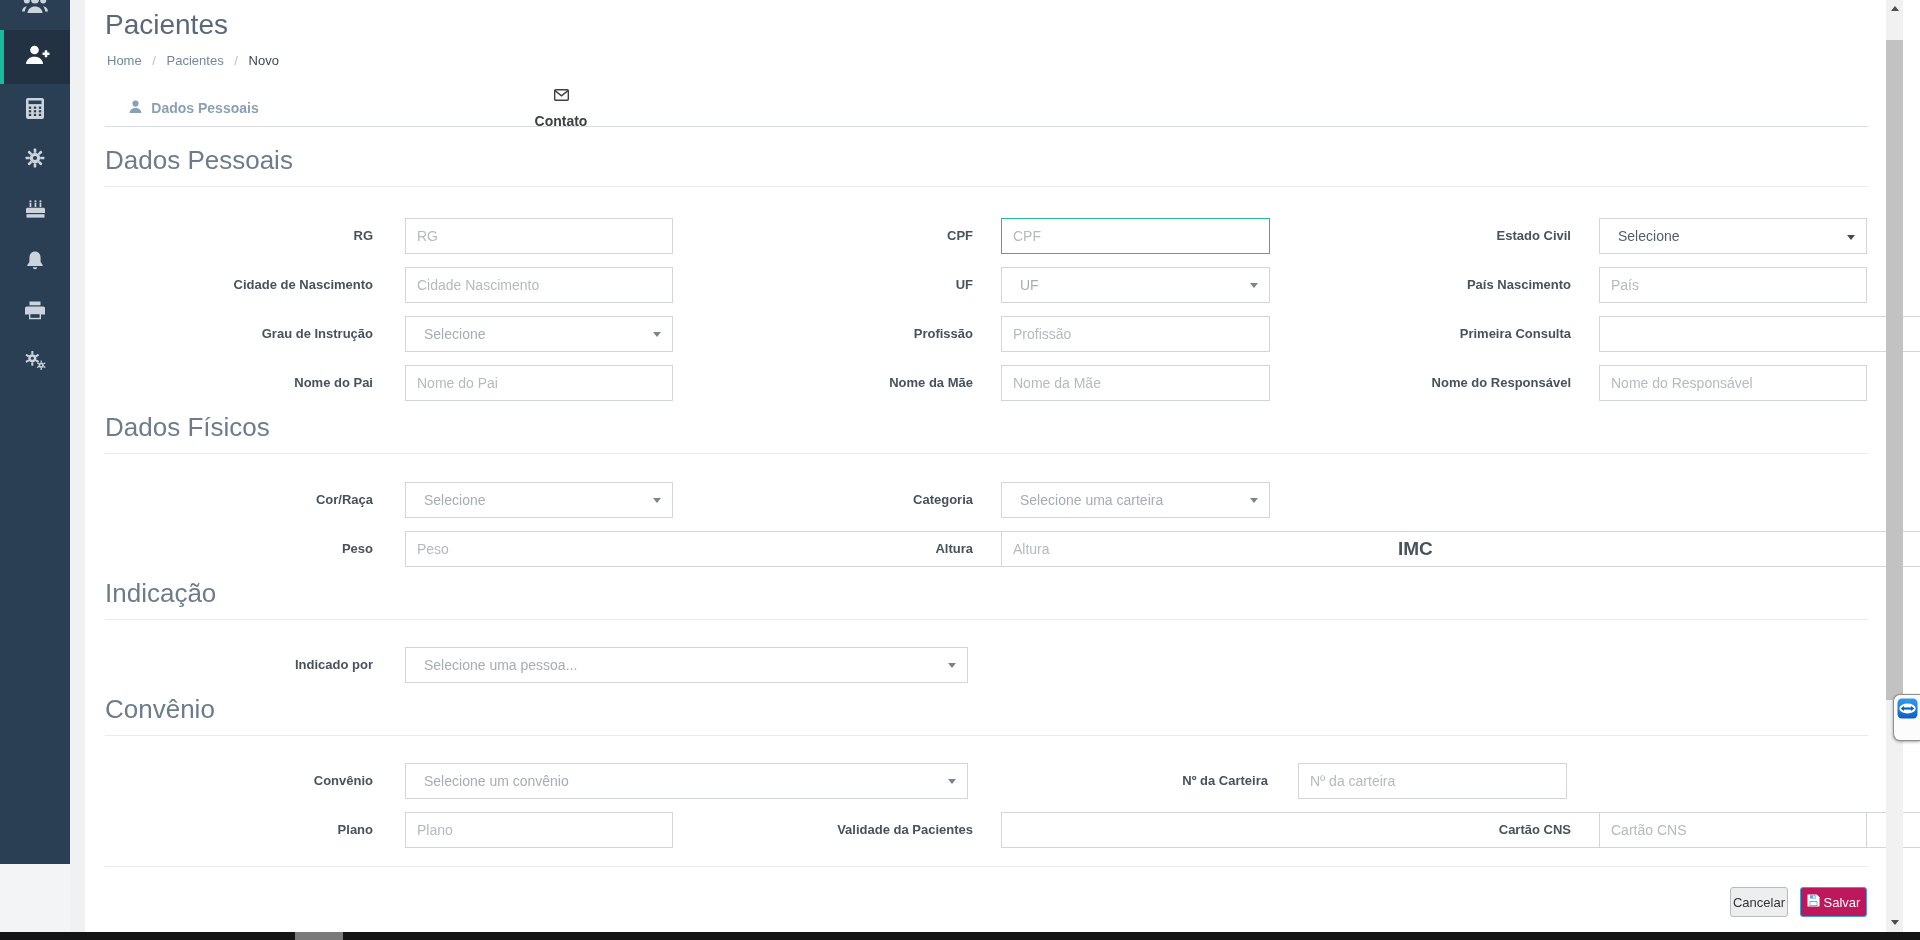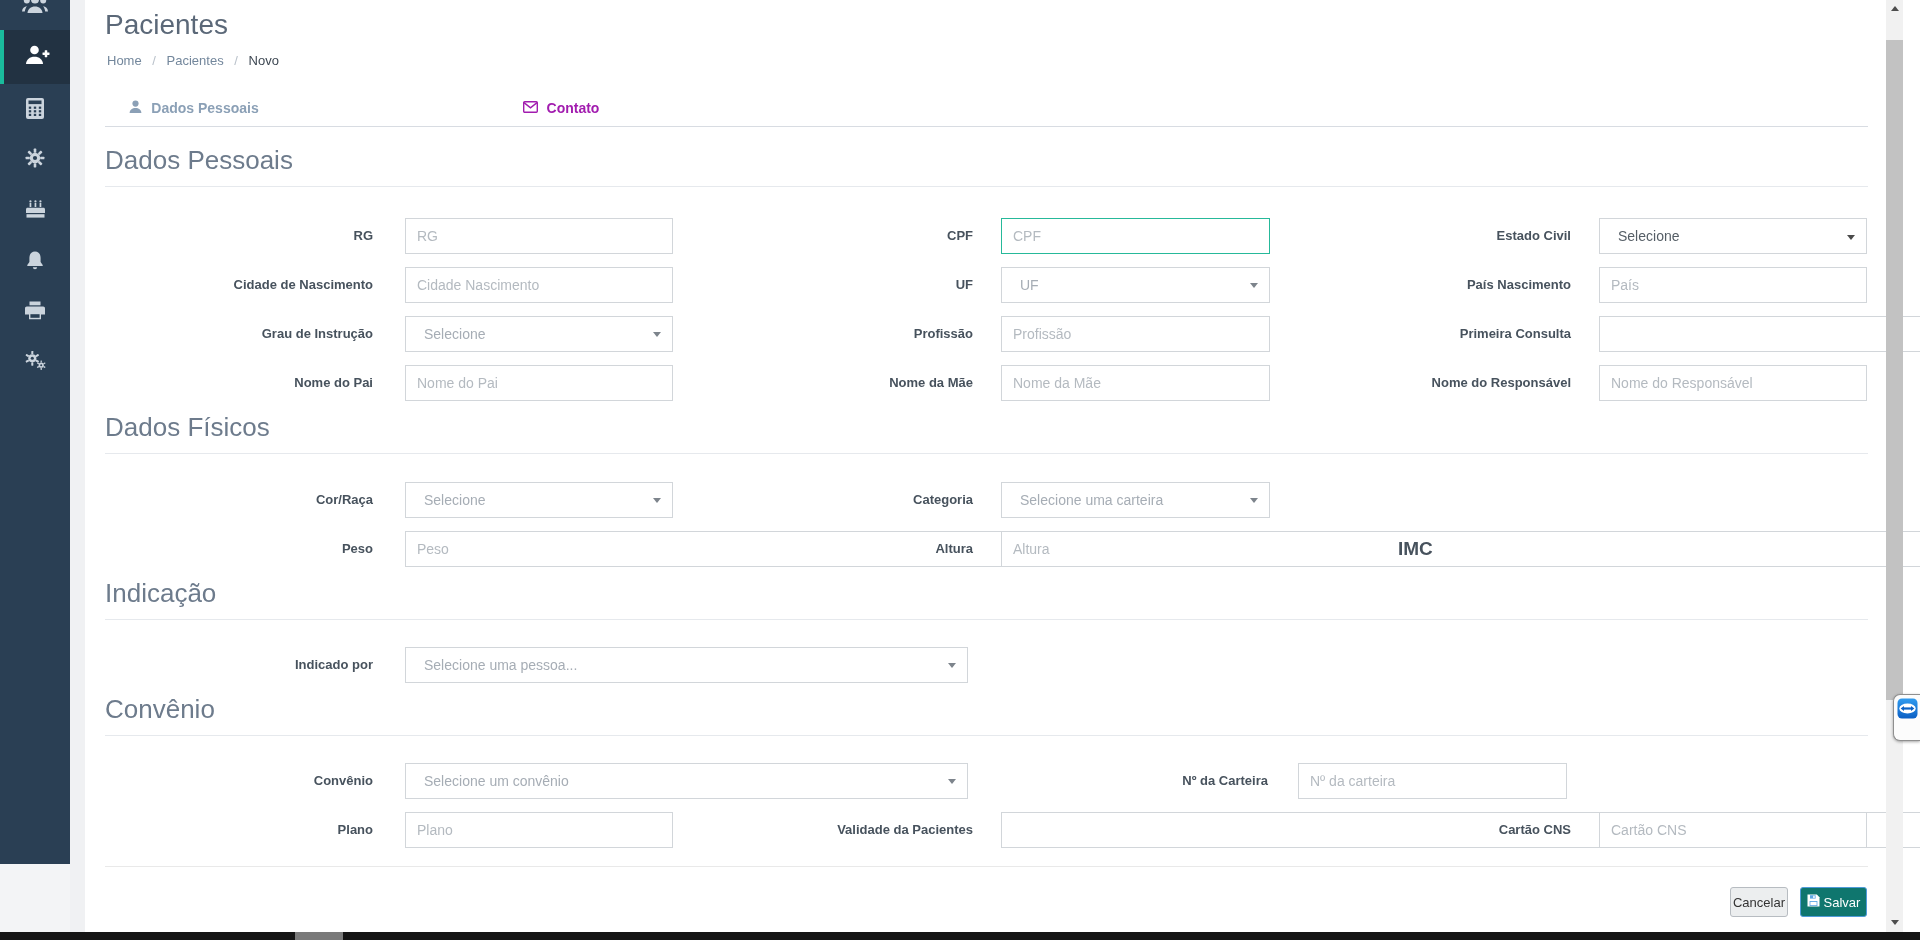--- a/index.html
+++ b/index.html
@@ -26,21 +26,21 @@
   .bc-sep{color:#b9c1ca;margin:0 7px;}
   .bc-current{color:#3d4752;font-weight:normal;}
 
   
   .tabbar-line{position:absolute;left:0;top:123px;width:1763px;height:1px;background:#d8dce2;}
   .tab{position:absolute;top:87px;height:36px;display:flex;align-items:center;justify-content:center;
        gap:9px;font-size:14px;font-weight:600;cursor:pointer;}
   .tab-1{left:3px;width:172px;color:#8ba0b6;}
   .tab-2{left:174px;width:212px;top:84px;height:40px;background:#fff;border:1px solid #d8dce2;
          border-bottom:none;border-radius:5px 5px 0 0;color:#49535f;z-index:2;box-sizing:border-box;}
-  .tab-3{left:400px;width:112px;color:#a21caf;}
+  .tab-3{left:400px;width:112px;color:#404040;flex-direction:column;}
 
   
   .section-h{position:absolute;left:0;width:1763px;height:43px;box-sizing:border-box;
              border-bottom:1px solid #e6e9ed;font-size:26px;font-weight:400;color:#6d7b8c;line-height:32px;}
   .h-dp{top:141px;} .h-df{top:408px;} .h-in{top:574px;} .h-co{top:690px;}
 
   
   .frow{position:absolute;left:0;width:1763px;height:36px;}
   .r1{top:215px;} .r2{top:264px;} .r3{top:313px;} .r4{top:362px;}
   .r5{top:479px;} .r6{top:528px;} .r7{top:644px;} .r8{top:760px;} .r9{top:809px;}
@@ -73,21 +73,21 @@
   .imc-lbl{position:absolute;left:1293px;top:0;height:36px;line-height:36px;font-size:19px;
            font-weight:bold;color:#47525d;}
 
   .form-hr{position:absolute;left:0;top:863px;width:1763px;border-top:1px solid #e9e9e9;}
 
   
   .btn{position:absolute;top:884px;height:30px;border-radius:3px;font-size:13px;display:flex;
        align-items:center;justify-content:center;cursor:pointer;box-sizing:border-box;
        font-family:inherit;gap:4px;}
   .btn-cancel{left:1625px;width:58px;background:#eceeef;border:1px solid #b7bcc1;color:#333;}
-  .btn-save{left:1695px;width:67px;background:#0f766e;border:1px solid #4f9bd9;color:#fff;}
+  .btn-save{left:1695px;width:67px;background:#be185d;border:1px solid #4f9bd9;color:#fff;}
 
   
   .sb{position:absolute;left:1886px;top:0;width:17px;height:932px;background:#f1f1f1;}
   .sb-btn{position:absolute;left:0;width:17px;height:16px;display:flex;align-items:center;
           justify-content:center;cursor:pointer;}
   .sb-up{top:0;} .sb-down{top:914px;}
   .tri-up{width:0;height:0;border-left:4.5px solid transparent;border-right:4.5px solid transparent;
           border-bottom:5px solid #4d4d4d;}
   .tri-down{width:0;height:0;border-left:4.5px solid transparent;border-right:4.5px solid transparent;
             border-top:5px solid #4d4d4d;}

